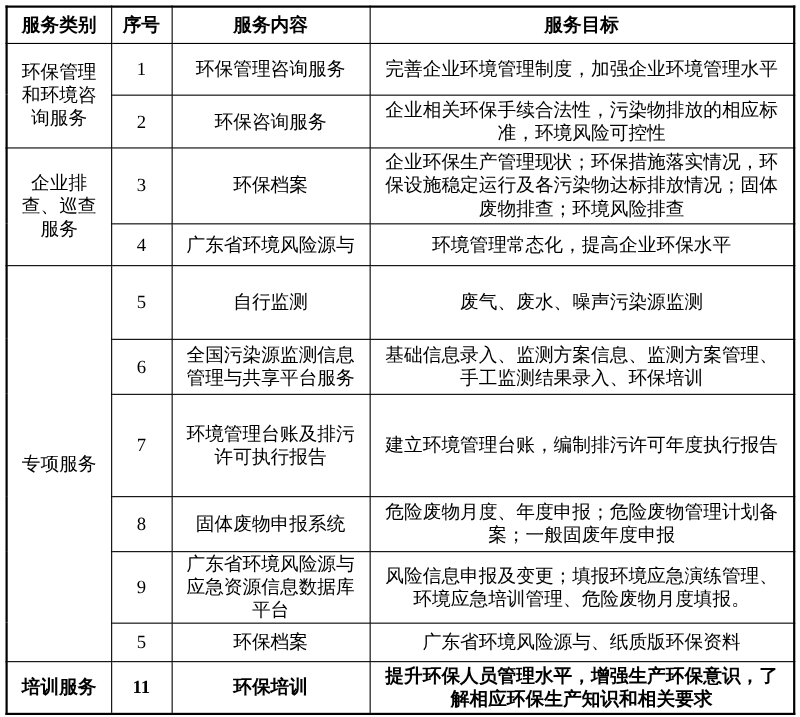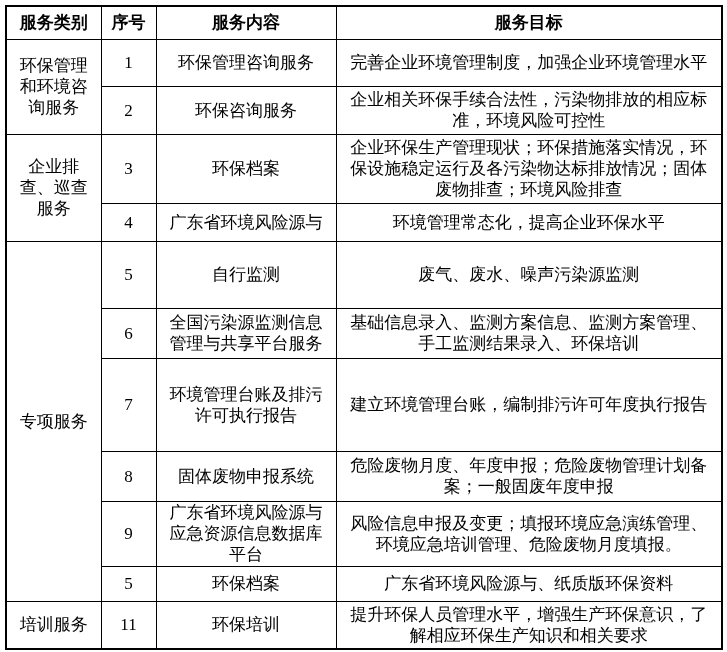--- a/index.html
+++ b/index.html
@@ -124,21 +124,21 @@
 应急资源信息数据库
 平台</td>
         <td>风险信息申报及变更；填报环境应急演练管理、
 环境应急培训管理、危险废物月度填报。</td>
       </tr>
       <tr style="height:35px;">
         <td>5</td>
         <td>环保档案</td>
         <td>广东省环境风险源与、纸质版环保资料</td>
       </tr>
-      <tr style="height:48px;">
+      <tr style="height:48px;font-weight:bold;">
         <td>培训服务</td>
         <td>11</td>
         <td>环保培训</td>
         <td>提升环保人员管理水平，增强生产环保意识，了
 解相应环保生产知识和相关要求</td>
       </tr>
     </tbody>
   </table>
 </div>
 

